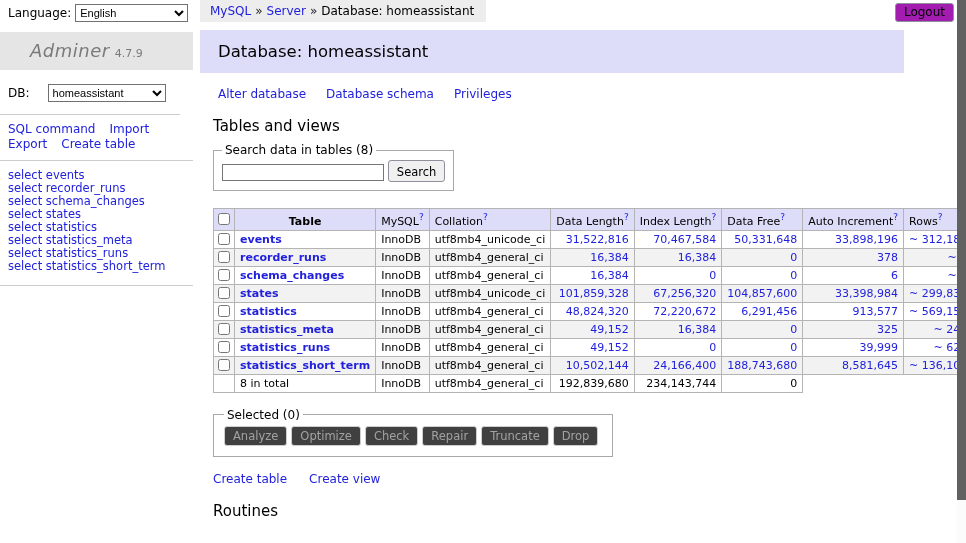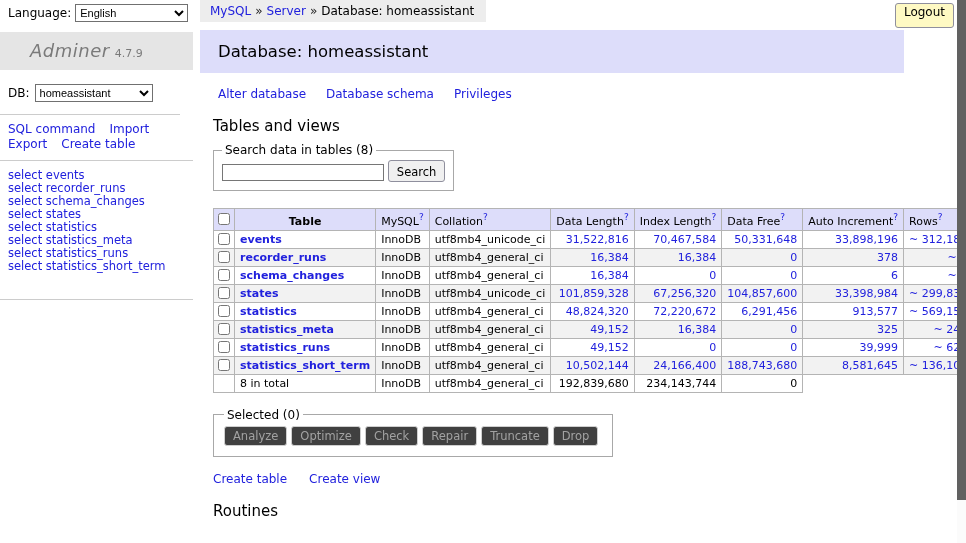--- a/index.html
+++ b/index.html
@@ -11,39 +11,39 @@
   
   .topbar { position:relative; height:22px; width:100%; }
   .lang { position:absolute; left:8px; top:4px; }
   .lang label { margin-right:4px; font-size:12px; }
   .lang select { width:113px; height:18px; font-size:11px; border:1px solid #707070;
     background:#fff; vertical-align:middle; }
   .breadcrumb { position:absolute; left:200px; top:0; background:#ededed;
     padding:4px 12px 4px 10px; font-size:12px; white-space:nowrap; }
   .breadcrumb .sep { color:#222; margin:0 4px; }
   .logout-btn { position:absolute; right:12px; top:3px; font-size:12px;
-    padding:1px 8px 8px; background:#fef9c3; border:1px solid #8f8f9d;
+    padding:1px 8px 2px; background:#a21caf; border:1px solid #8f8f9d;
     border-radius:3px; cursor:pointer; font-family:inherit; }
 
   
   .scrollbar { position:absolute; right:0; top:0; width:9px; height:543px; background:#fbfbfb; }
   .scrollbar .thumb { position:absolute; top:0; left:0; width:9px; height:500px; background:#616161; }
 
   
   .sidebar { position:absolute; left:0; top:32px; width:193px; }
   .logo-block { background:#e5e5e5; padding:8px 30px 9px; }
   .logo { font-style:italic; font-size:18px; color:#7a7a7a; letter-spacing:0.5px; }
   .version { font-size:11px; color:#7a7a7a; margin-left:5px; }
   .db-row { padding:14px 8px 12px; }
-  .db-row label { margin-right:5px; }
+  .db-row label { margin-right:18px; }
   .db-row select { width:118px; height:18px; font-size:11px; border:1px solid #707070; background:#fff; }
   .side-sec { border-top:1px solid #ccc; }
   .side-menu { padding:7px 8px 8px; line-height:1.25; width:180px; }
   .side-menu a { margin-right:14px; white-space:nowrap; }
-  .table-links { border-top:1px solid #ccc; border-bottom:1px solid #ccc; padding:8px 8px 26px; }
+  .table-links { border-top:1px solid #ccc; border-bottom:1px solid #ccc; padding:8px 8px 12px; }
   .table-links a { display:block; font-size:11.5px; line-height:1.13; white-space:nowrap; }
 
   
   .main { position:absolute; left:200px; top:30px; width:704px; }
   .page-title { background:#ddddfa; margin:0; padding:12px 18px; font-size:16.5px;
     font-weight:normal; }
   .links-row { margin:14px 0 0 18px; }
   .links-row a { margin-right:20px; }
   h3 { font-weight:normal; font-size:15px; margin:16px 0 0 13px; }
 

